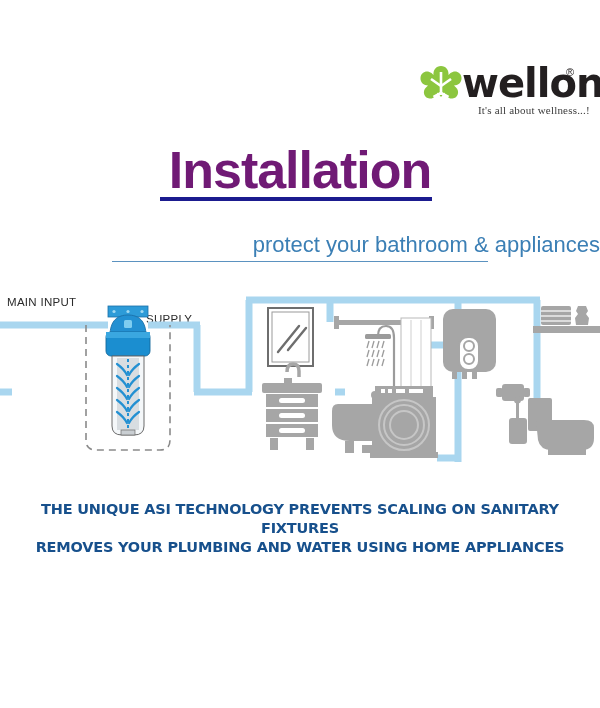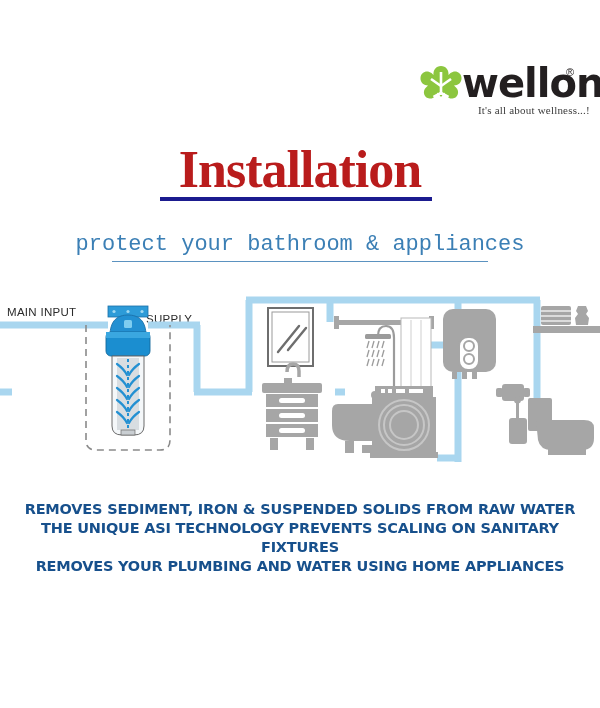--- a/index.html
+++ b/index.html
@@ -16,34 +16,34 @@
   .logo-block{position:absolute;left:418px;top:62px;width:170px;height:62px;}
   .logo-mark{position:absolute;left:0;top:2px;width:46px;height:46px;}
   .logo-word{position:absolute;left:44px;top:0px;font-size:40px;line-height:42px;
     font-weight:bold;color:#231f20;letter-spacing:-1px;font-family:"DejaVu Sans", sans-serif;}
   .logo-reg{position:absolute;left:148px;top:4px;font-size:11px;color:#231f20;}
   .logo-tag{position:absolute;left:60px;top:42px;font-size:11px;color:#3a3a3a;
     font-family:"Liberation Serif", serif;letter-spacing:.2px;white-space:nowrap;text-align:center;}
 
   
   .title{position:absolute;left:0;top:140px;width:600px;text-align:center;
-    font-size:52px;font-weight:bold;color:#b91c1c;letter-spacing:-1px;
-    font-family:Liberation Serif, serif;}
+    font-size:52px;font-weight:bold;color:#701a75;letter-spacing:-1px;
+    font-family:Liberation Sans, sans-serif;}
   .title-rule{position:absolute;left:160px;top:197px;width:272px;height:4px;background:#1b1b8f;}
-  .subtitle{position:absolute;left:0;top:232px;width:600px;text-align:center;
-    font-size:22px;color:#3b7fb5;font-family:Liberation Mono, monospace;}
+  .subtitle{position:absolute;left:0;top:232px;width:600px;text-align:right;
+    font-size:22px;color:#3b7fb5;font-family:Liberation Sans, sans-serif;}
   .subtitle-rule{position:absolute;left:112px;top:261px;width:376px;height:1px;background:#5b92c0;}
 
   
   .diagram{position:absolute;left:0;top:280px;width:600px;height:185px;}
   .diagram svg{display:block;}
 
   .lbl{position:absolute;font-size:11.5px;color:#2b2b2b;letter-spacing:.3px;
        font-family:"Liberation Sans", sans-serif;white-space:nowrap;}
-  .lbl-main{left:7px;top:306px;}
+  .lbl-main{left:7px;top:296px;}
   .lbl-supply{left:146px;top:313px;}
 
   
   .claims{position:absolute;left:0;top:500px;width:600px;text-align:center;}
   .claims div{font-size:14.5px;font-weight:bold;color:#17508c;line-height:19px;
     letter-spacing:-0.2px;font-family:"DejaVu Sans", sans-serif;}
 </style>
 </head>
 <body>
 
@@ -261,18 +261,17 @@
       <g fill="#a6a6a6">
         <rect x="528" y="118" width="24" height="33" rx="2"></rect>
         <path d="M536 140 l48 0 q10 0 10 8 l0 10 q0 12 -12 12 l-30 0 q-12 0 -14 -10 Z"></path>
         <rect x="548" y="168" width="38" height="7"></rect>
       </g>
 
     </svg>
   </div>
 
   <div class="claims">
-    <div>REMOVES SEDIMENT, IRON &amp; SUSPENDED SOLIDS FROM RAW WATER</div>
     <div>THE UNIQUE ASI TECHNOLOGY PREVENTS SCALING ON SANITARY FIXTURES</div>
     <div>REMOVES YOUR PLUMBING AND WATER USING HOME APPLIANCES</div>
   </div>
 
 </div>
 
 </body></html>

